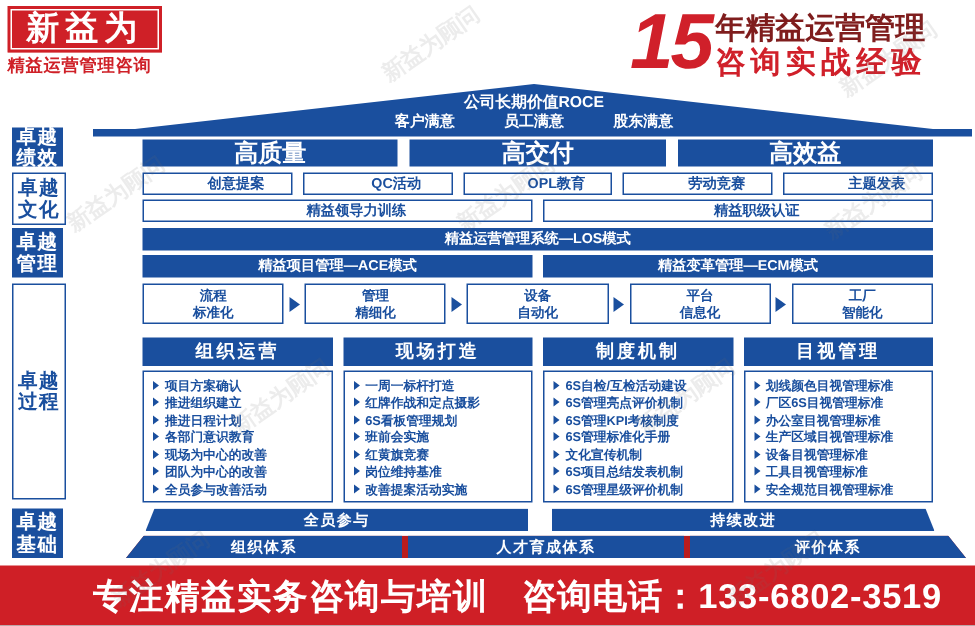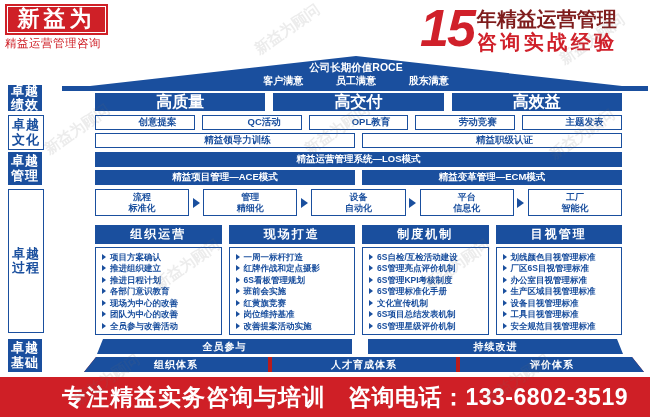--- a/index.html
+++ b/index.html
@@ -8,21 +8,21 @@
   .abs{position:absolute;}
 
   
   .wm{position:absolute;color:rgba(110,110,110,0.13);font-size:15px;font-weight:bold;
       transform:rotate(-35deg);white-space:nowrap;z-index:9;pointer-events:none;}
 
   
   .logo-box{left:5px;top:4px;width:103px;height:31px;background:#cf2027;display:flex;
             align-items:center;justify-content:center;box-shadow:inset 0 0 0 2px #cf2027, inset 0 0 0 3px #ffffff;}
   .logo-text{color:#ffffff;font-size:22px;font-weight:bold;letter-spacing:4px;margin-top:-2px;}
-  .logo-sub{left:5px;top:36px;width:110px;color:#cf2027;font-size:11.5px;font-weight:normal;letter-spacing:0.5px;}
+  .logo-sub{left:5px;top:36px;width:110px;color:#cf2027;font-size:11.5px;font-weight:bold;letter-spacing:0.5px;}
   .tagline{left:420px;top:4px;width:228px;height:52px;display:flex;align-items:flex-start;}
   .tag-num{color:#d0202a;font-size:52px;line-height:48px;font-weight:bold;font-style:italic;letter-spacing:-2px;}
   .tag-lines{display:flex;flex-direction:column;margin-left:3px;margin-top:4px;}
   .tag-l1{color:#7f1d1d;font-size:20px;font-weight:bold;line-height:23px;}
   .tag-l2{color:#d0202a;font-size:20px;font-weight:bold;line-height:23px;letter-spacing:3.5px;}
 
   
   .roof-tri{left:90px;top:56px;width:532px;height:30px;background:#1a4f9e;
             clip-path:polygon(50% 0%,100% 100%,0% 100%);}
   .roof-base{left:62px;top:86px;width:586px;height:5px;background:#1a4f9e;}

